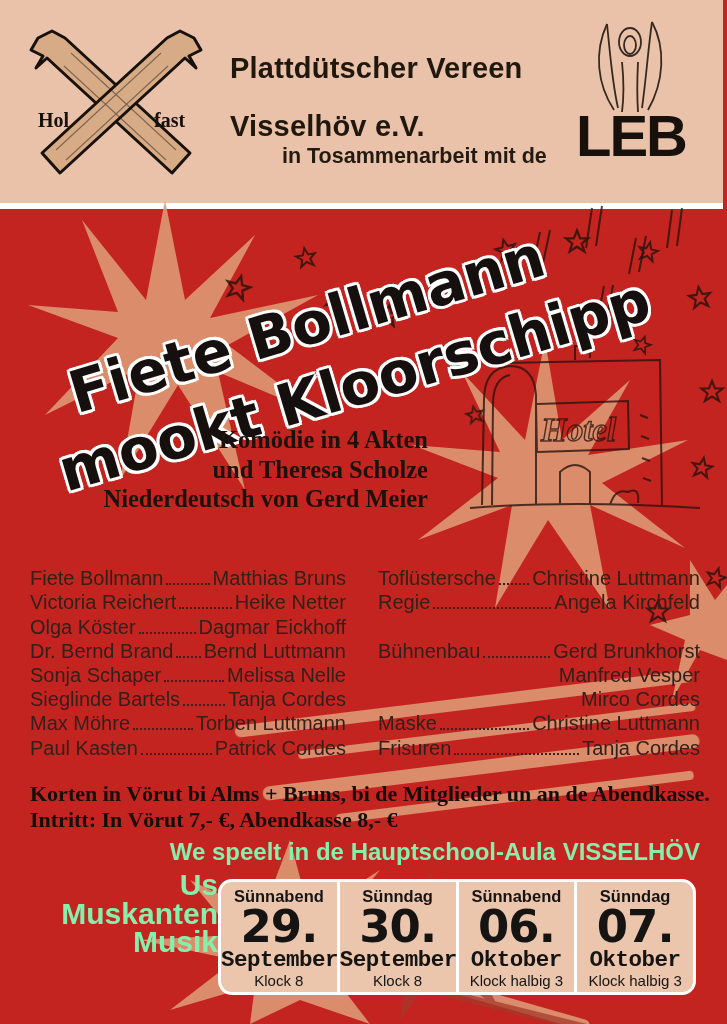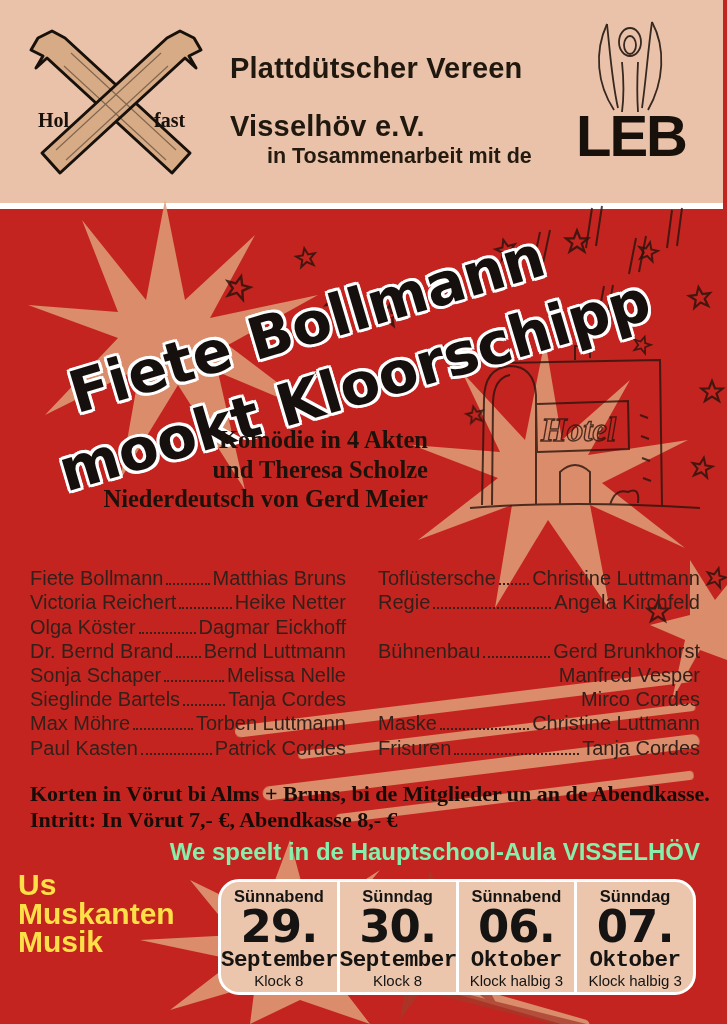--- a/index.html
+++ b/index.html
@@ -5,21 +5,21 @@
   html,body{margin:0;padding:0;}
   body{background:#ffffff;font-family:"Liberation Sans", sans-serif;}
   .poster{position:relative;width:727px;height:1024px;overflow:hidden;background:#c4241f;}
 
   
   .header{position:absolute;left:0;top:0;width:723px;height:203px;background:#e9c2a9;}
   .divider{position:absolute;left:0;top:203px;width:723px;height:6px;background:#ffffff;}
   .club-line{position:absolute;left:230px;font-weight:bold;color:#20180f;font-size:29px;line-height:33px;letter-spacing:0.2px;}
   .club-line.l1{top:52px;}
   .club-line.l2{top:86px;margin-top:24px;}
-  .coop-line{position:absolute;left:267px;top:144px;font-weight:600;color:#241a10;font-size:21.5px;text-align:right;}
+  .coop-line{position:absolute;left:282px;top:144px;font-weight:600;color:#241a10;font-size:21.5px;text-align:right;}
   .gable-logo{position:absolute;left:26px;top:28px;}
   .leb-logo{position:absolute;left:552px;top:12px;}
 
   
   .main{position:absolute;left:0;top:209px;width:727px;height:815px;}
   .bg-art{position:absolute;left:0;top:-209px;width:727px;height:1024px;pointer-events:none;}
 
   .play-title{position:absolute;left:30px;top:160px;transform:rotate(-16.5deg);transform-origin:0 0;white-space:nowrap;
     font-family:"DejaVu Sans", sans-serif;font-weight:800;color:#15100d;font-size:58px;line-height:72px;letter-spacing:0px;
     text-shadow:3px 0 0 #fff,-3px 0 0 #fff,0 3px 0 #fff,0 -3px 0 #fff,2.5px 2.5px 0 #fff,-2.5px 2.5px 0 #fff,2.5px -2.5px 0 #fff,-2.5px -2.5px 0 #fff;}
@@ -36,26 +36,26 @@
   .cast-row .leader{flex:1 1 auto;border-bottom:2.5px dotted #3a2018;margin:0 3px 5px 3px;min-width:8px;}
   .cast-row .name{flex:0 0 auto;}
   .cast-row.name-only{justify-content:flex-end;}
   .cast-row.spacer{height:24.2px;}
 
   .tickets{position:absolute;left:30px;top:572px;font-family:"Liberation Serif", serif;font-weight:bold;color:#160d08;
     font-size:22px;line-height:26px;white-space:nowrap;}
 
   .venue{position:absolute;right:27px;top:629px;font-weight:bold;color:#86efac;font-size:24px;white-space:nowrap;}
 
-  .music-note{position:absolute;left:18px;top:662px;width:200px;text-align:left;font-weight:bold;color:#fde047;
+  .music-note{position:absolute;left:18px;top:662px;width:200px;text-align:right;font-weight:bold;color:#86efac;
     font-size:30px;line-height:28.5px;}
 
   
   .date-strip{position:absolute;left:218px;top:670px;width:478px;height:116px;background:#ebc5ac;border:3px solid #ffffff;
-    border-radius:21px;display:flex;box-sizing:border-box;}
+    border-radius:14px;display:flex;box-sizing:border-box;}
   .date-card{flex:1 1 0;text-align:center;padding-top:5px;color:#151413;overflow:hidden;}
   .date-card + .date-card{border-left:3px solid #ffffff;}
   .d-weekday{font-weight:bold;font-size:16.5px;line-height:18px;}
   .d-day{font-weight:800;font-size:45px;line-height:44px;letter-spacing:-1px;font-family:"DejaVu Sans", sans-serif;}
   .d-month{font-weight:bold;font-size:22.5px;line-height:22px;letter-spacing:-0.5px;font-family:Liberation Mono, monospace;}
   .d-time{font-weight:normal;font-size:15px;line-height:19px;}
 </style>
 </head>
 <body>
 

